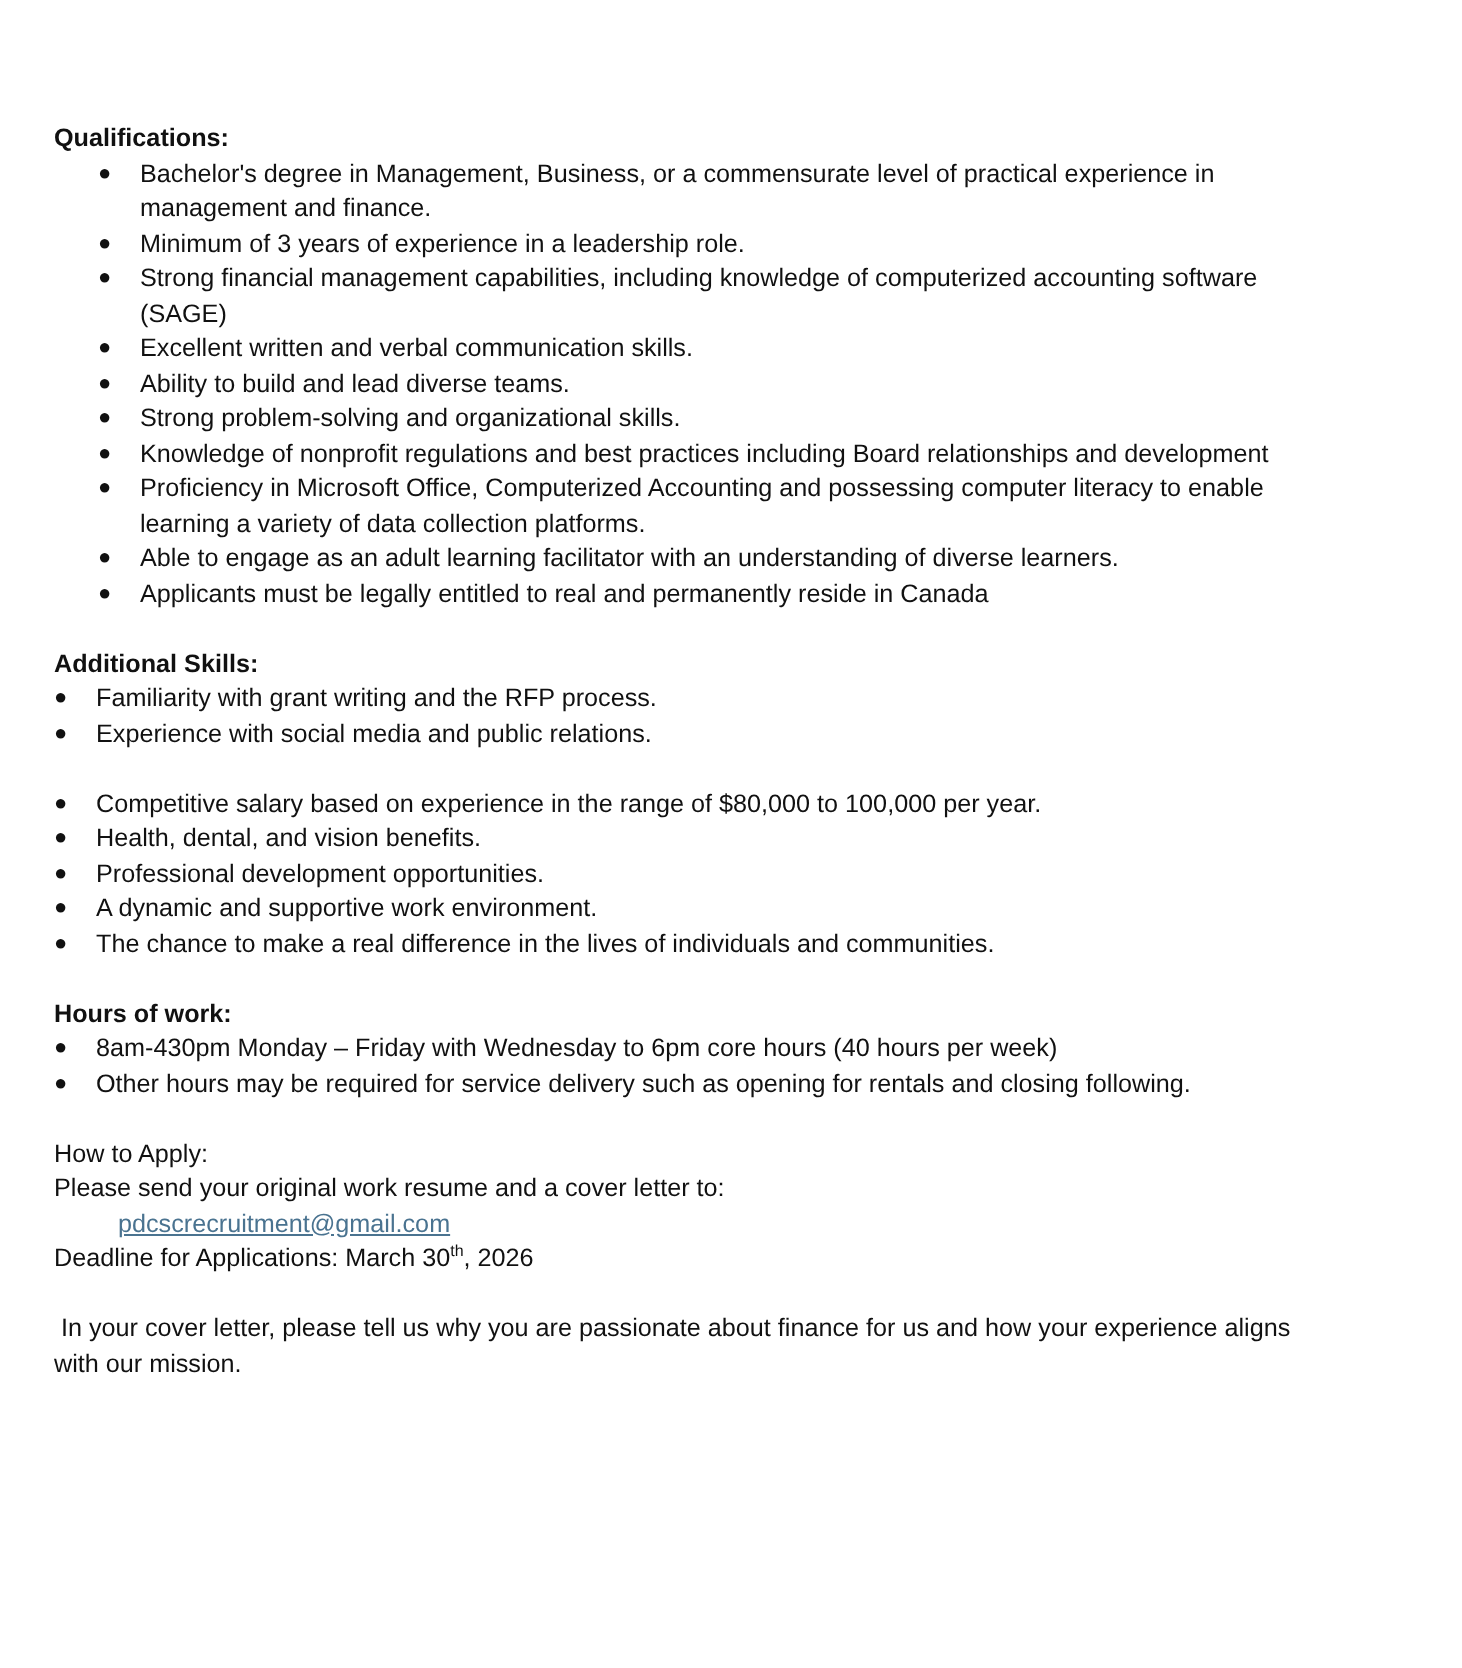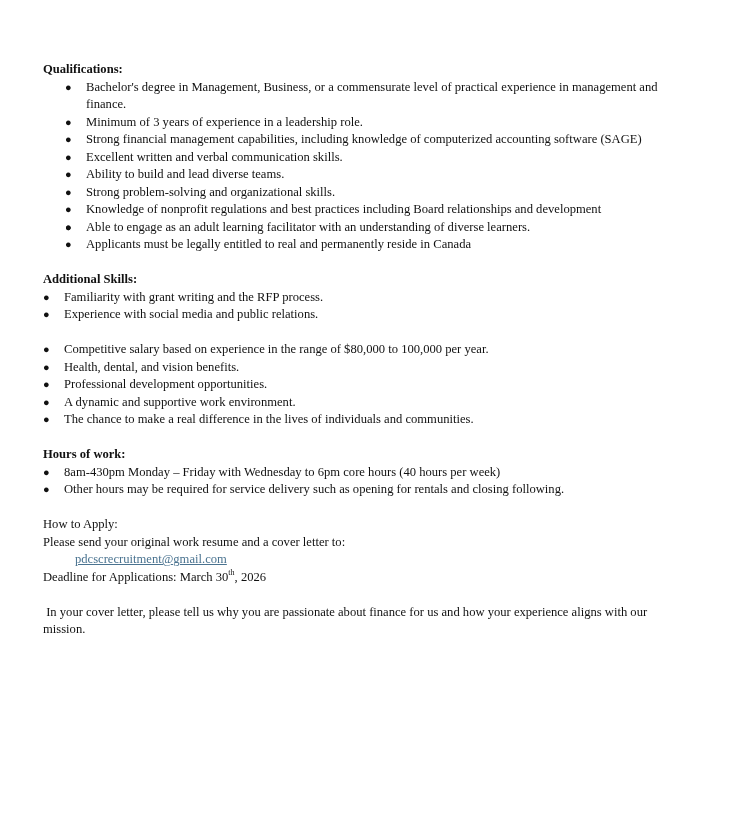--- a/index.html
+++ b/index.html
@@ -1,21 +1,21 @@
 <!DOCTYPE html>
 <html><head>
   <meta charset="utf-8">
   <style>
     html, body { margin: 0; padding: 0; background: #ffffff; }
     body {
       width: 731px; height: 834px; position: relative; overflow: hidden;
       font-family: "Liberation Sans", sans-serif;
       font-size: 12.6px; color: #111111;
     }
-    .page { position: absolute; left: 43px; top: 61px; width: 660px; font-family: Liberation Serif, serif; }
+    .page { position: absolute; left: 27px; top: 61px; width: 660px; }
     .line { height: 17.5px; line-height: 17.5px; white-space: nowrap; }
     .heading { font-weight: bold; }
     .blank { height: 17.5px; }
     ul { list-style: none; margin: 0; padding: 0; }
     li { position: relative; line-height: 17.5px; }
     .indent li { padding-left: 43px; }
     .indent li .bullet { position: absolute; left: 22px; top: 0; }
     .flat li { padding-left: 21px; }
     .flat li .bullet { position: absolute; left: 0px; top: 0; }
     .bullet { font-size: 11px; }
@@ -29,21 +29,21 @@
 
   <div class="line heading">Qualifications:</div>
   <ul class="indent">
     <li style="width:600px;"><span class="bullet">●</span><span>Bachelor's degree in Management, Business, or a commensurate level of practical experience in management and finance.</span></li>
     <li><span class="bullet">●</span><span>Minimum of 3 years of experience in a leadership role.</span></li>
     <li style="width:600px;"><span class="bullet">●</span><span>Strong financial management capabilities, including knowledge of computerized accounting software (SAGE)</span></li>
     <li><span class="bullet">●</span><span>Excellent written and verbal communication skills.</span></li>
     <li><span class="bullet">●</span><span>Ability to build and lead diverse teams.</span></li>
     <li><span class="bullet">●</span><span>Strong problem-solving and organizational skills.</span></li>
     <li style="white-space:nowrap;"><span class="bullet">●</span><span>Knowledge of nonprofit regulations and best practices including Board relationships and development</span></li>
-    <li style="width:610px;"><span class="bullet">●</span></li>
+    <li style="width:610px;"><span class="bullet">●</span><span>Proficiency in Microsoft Office, Computerized Accounting and possessing computer literacy to enable learning a variety of data collection platforms.</span></li>
     <li><span class="bullet">●</span><span>Able to engage as an adult learning facilitator with an understanding of diverse learners.</span></li>
     <li><span class="bullet">●</span><span>Applicants must be legally entitled to real and permanently reside in Canada</span></li>
   </ul>
 
   <div class="blank"></div>
 
   <div class="line heading">Additional Skills:</div>
   <ul class="flat">
     <li><span class="bullet">●</span><span>Familiarity with grant writing and the RFP process.</span></li>
     <li><span class="bullet">●</span><span>Experience with social media and public relations.</span></li>

